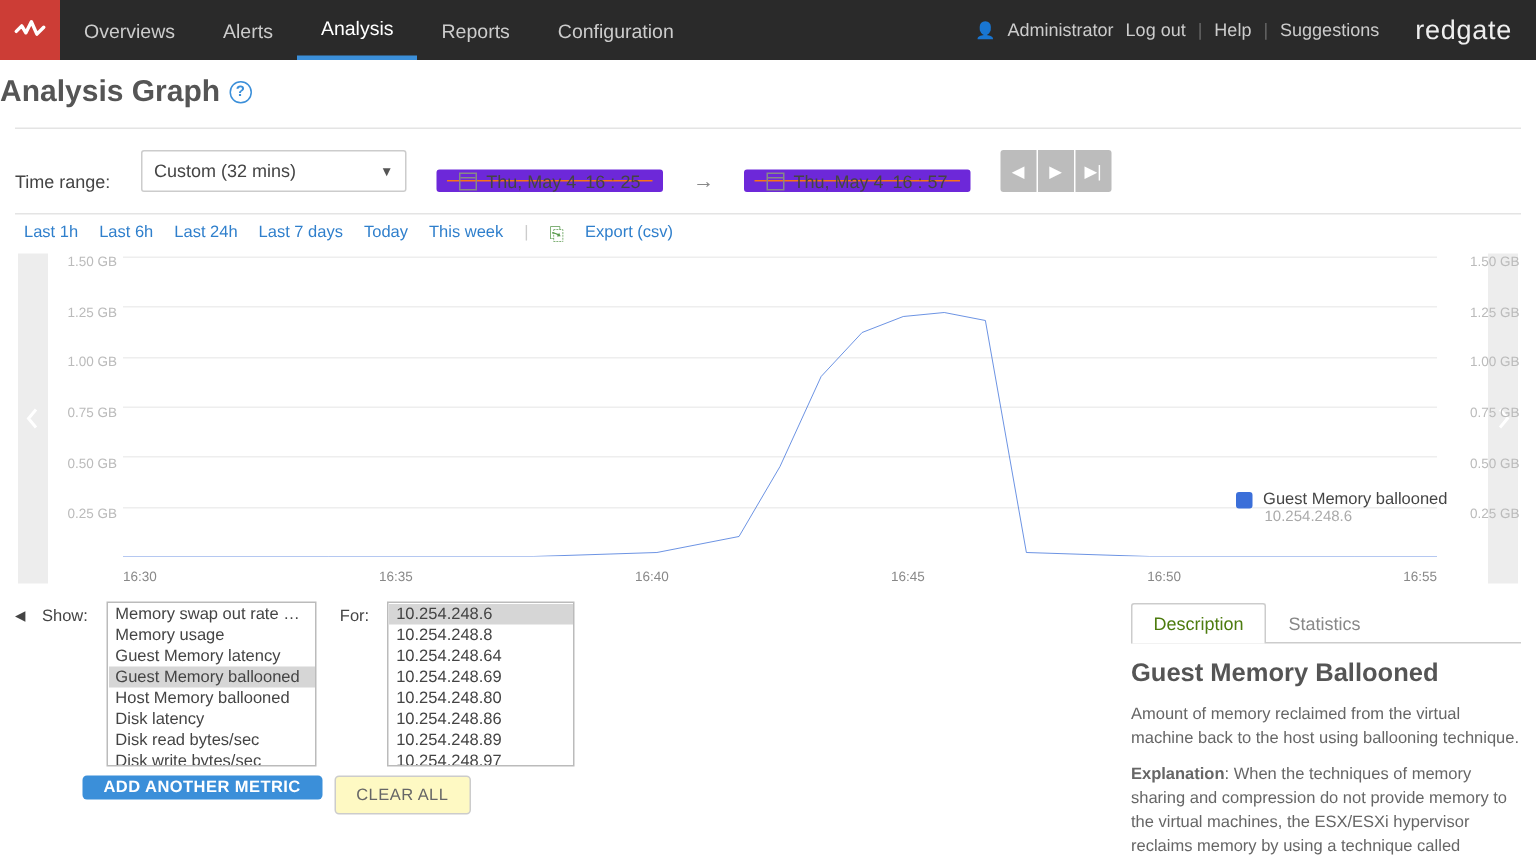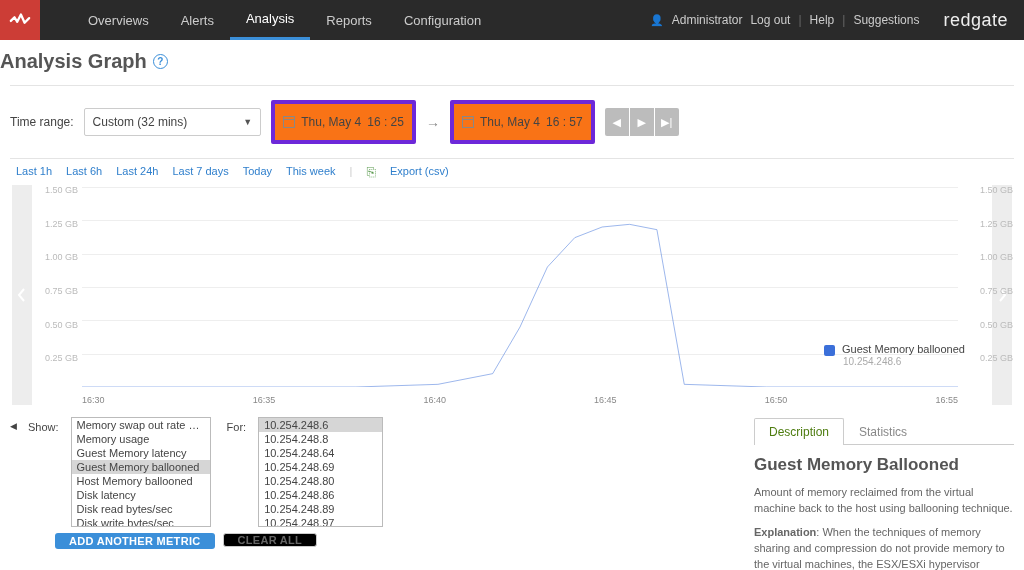--- a/index.html
+++ b/index.html
@@ -2,41 +2,41 @@
 <html><head>
 <meta charset="utf-8">
 <style>
   * { box-sizing: border-box; margin: 0; padding: 0; }
   body { font-family: "Segoe UI", Arial, sans-serif; font-size: 12px; color: #444; background: #fff; width: 1024px; height: 570px; overflow: hidden; }
   
   
   .header { display: flex; align-items: stretch; background: #2a2a2a; height: 40px; color: #ddd; }
   .logo { width: 40px; background: #cc3d36; display: flex; align-items: center; justify-content: center; }
   .logo svg { width: 22px; height: 22px; }
-  .nav { display: flex; margin-left: 32px; }
+  .nav { display: flex; }
   .nav-item { display: flex; align-items: center; padding: 0 16px; font-size: 13px; color: #ccc; cursor: pointer; position: relative; }
   .nav-item.active { color: #fff; border-bottom: 3px solid #3b8fd9; }
   .nav-right { margin-left: auto; display: flex; align-items: center; gap: 8px; padding-right: 16px; font-size: 12px; color: #ccc; }
   .nav-right .sep { color: #666; }
   .brand { font-size: 18px; letter-spacing: .5px; color: #eee; font-weight: 300; margin-left: 16px; }
   .user-ico { font-size: 11px; }
   
   
   .page-title-bar { padding: 10px 10px 8px 0; }
   .page-title-bar h1 { font-size: 20px; font-weight: 700; color: #555; display: flex; align-items: center; gap: 6px; }
   .help-circle { width: 15px; height: 15px; border: 1.5px solid #3b8fd9; border-radius: 50%; display: inline-flex; align-items: center; justify-content: center; color: #3b8fd9; font-size: 10px; font-weight: 700; }
   
   hr.full { border: none; border-top: 1px solid #e4e4e4; margin: 4px 10px 0 10px; }
   
   
-  .time-row { display: flex; align-items: center; gap: 10px; padding: 14px 10px 10px 10px; }
+  .time-row { display: flex; align-items: flex-end; gap: 20px; padding: 14px 10px 10px 10px; }
   .time-label { font-size: 12px; color: #444; }
   .dropdown { display: flex; align-items: center; border: 1px solid #ccc; border-radius: 2px; height: 28px; padding: 0 8px; gap: 56px; background: #fff; font-size: 12px; }
   .dropdown .caret { font-size: 9px; color: #555; }
-  .datebox { display: flex; align-items: center; gap: 6px; border: 4px solid #6d28d9; border-radius: 2px; height: 44px; padding: 0 8px; background: #f97316; font-size: 12px; }
+  .datebox { display: flex; align-items: center; gap: 6px; border: 7px solid #6d28d9; border-radius: 2px; height: 15px; padding: 0 8px; background: #f97316; font-size: 12px; }
   .cal-ico { width: 12px; height: 12px; border: 1px solid #888; position: relative; }
   .cal-ico::before { content: ""; position: absolute; top: 2px; left: 0; right: 0; border-top: 1px solid #888; }
   .arrow { font-size: 14px; color: #888; }
   .btn-grey { background: #bcbcbc; border: none; height: 28px; width: 24px; color: #fff; display: inline-flex; align-items: center; justify-content: center; font-size: 11px; cursor: pointer; }
   .btn-grey:first-child { border-radius: 2px 0 0 2px; }
   .btn-grey:last-child { border-radius: 0 2px 2px 0; }
   .btn-group-nav { display: flex; gap: 1px; }
   .btn-outline { background: #bcbcbc; border: none; height: 28px; padding: 0 14px; border-radius: 2px; color: #fff; font-size: 11px; font-weight: 700; letter-spacing: .3px; cursor: pointer; }
   
   
@@ -70,21 +70,21 @@
   .tri { font-size: 9px; }
   .listbox { border: 1px solid #bbb; font-size: 11px; height: 110px; overflow-y: auto; background: #fff; position: relative; }
   .listbox.narrow { width: 125px; }
   .listbox.wider { width: 140px; }
   .listbox .row { padding: 1px 5px; white-space: nowrap; overflow: hidden; text-overflow: ellipsis; cursor: pointer; }
   .listbox .row.sel { background: #d6d6d6; }
   .for-label { font-size: 11px; padding-top: 4px; padding-left: 4px; }
   
   .action-btns { position: absolute; left: 55px; top: 128px; display: flex; gap: 8px; }
   .btn-blue { background: #3b8fd9; color: #fff; border: none; height: 16px; padding: 0 14px; border-radius: 3px; font-size: 11px; font-weight: 700; letter-spacing: .3px; cursor: pointer; }
-  .btn-lt { background: #000000; border: 1px solid #ccc; color: #666; height: 14px; padding: 0 14px; border-radius: 3px; font-size: 11px; font-weight: 700; letter-spacing: .3px; cursor: pointer; }
+  .btn-lt { background: #fef9c3; border: 1px solid #ccc; color: #666; height: 26px; padding: 0 14px; border-radius: 3px; font-size: 11px; font-weight: 400; letter-spacing: .3px; cursor: pointer; }
   
   
   .info-panel { margin-left: auto; width: 260px; }
   .tabs { display: flex; border-bottom: 1px solid #ccc; }
   .tab { padding: 6px 14px; font-size: 12px; color: #888; cursor: pointer; border: 1px solid transparent; border-bottom: none; position: relative; top: 1px; }
   .tab.active { border-color: #ccc; background: #fff; color: #4d7c0f; border-radius: 2px 2px 0 0; }
   .info-body { padding-top: 10px; }
   .info-body h3 { font-size: 17px; color: #555; font-weight: 600; margin-bottom: 10px; }
   .info-body p { font-size: 11px; color: #666; line-height: 1.45; margin-bottom: 8px; }
   .scrollbar-fake { position: absolute; right: 10px; top: 430px; bottom: 0; width: 14px; background: #f2f2f2; }

